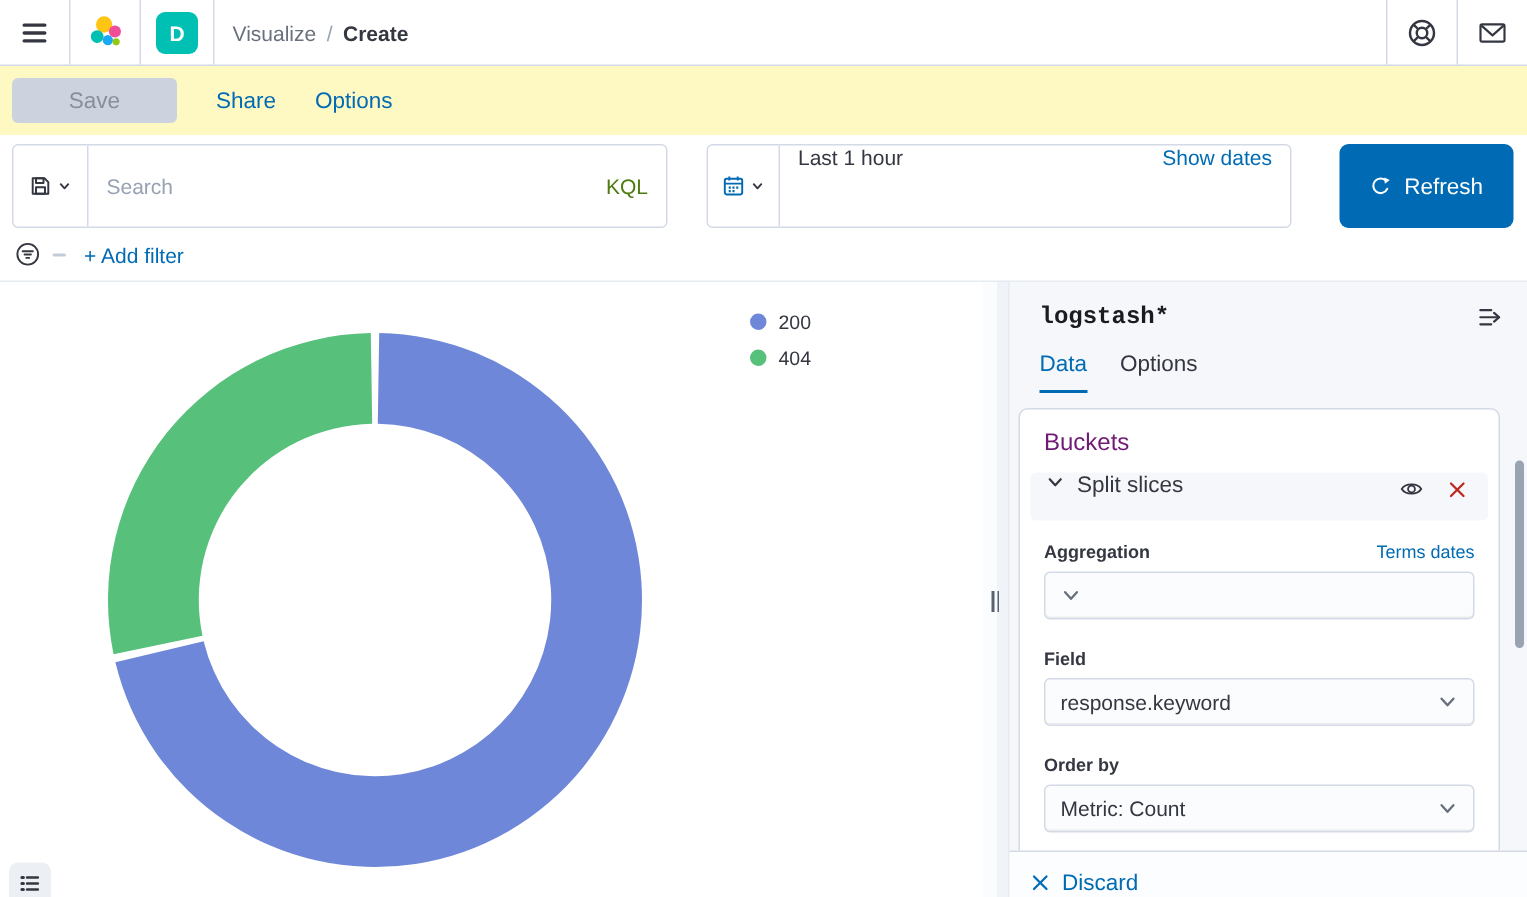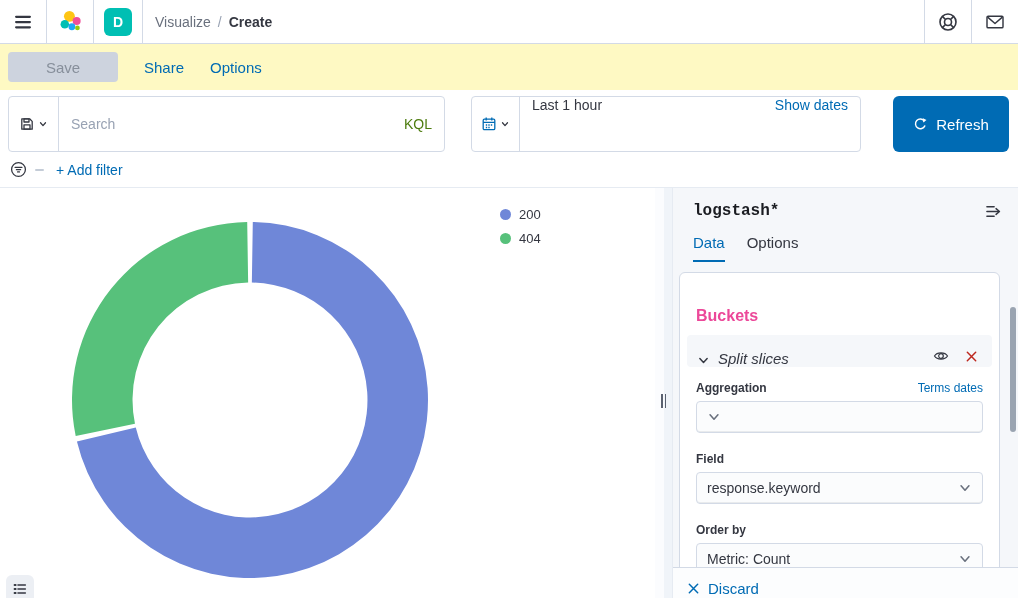--- a/index.html
+++ b/index.html
@@ -74,23 +74,23 @@
     position:relative; border-left:1px solid #E6EBF2; }
   .panel-header { padding:14px 16px 0 20px; }
   .panel-title-row { display:flex; align-items:center; justify-content:space-between; }
   .panel-title { font-size:16px; font-weight:bold; color:#1A1C21;font-family:Liberation Mono, monospace; }
   .collapse-btn { cursor:pointer; color:#343741; display:flex; }
   .tabs { display:flex; gap:22px; margin-top:14px; }
   .tab { font-size:15px; padding-bottom:9px; cursor:pointer; color:#343741; }
   .tab.active { color:#006BB4; border-bottom:2px solid #006BB4; }
   .panel-body { flex:1; padding:10px 18px 0 6px; overflow:hidden; }
   .card { background:#fff; border:1px solid #D3DAE6; border-radius:6px; height:310px; padding:14px 0 0 0; }
-  .card-heading { font-size:16px; font-weight:bold; padding:0 16px; color:#ec4899;margin-top:20px; }
+  .card-heading { font-size:16px; font-weight:normal; padding:0 16px; color:#701a75; }
   .bucket-row { margin:10px 7px 0 7px; background:#F5F7FA; border-radius:4px; height:32px;
-    display:flex; align-items:flex-end; padding:0 10px; gap:8px;font-style:italic; }
+    display:flex; align-items:flex-start; padding:0 10px; gap:8px; }
   .bucket-row-label { font-size:15px; color:#343741; flex:1; cursor:pointer; }
   .icon-btn { display:flex; align-items:center; justify-content:center; width:22px; height:22px; cursor:pointer; }
   .fields { padding:14px 16px 0 16px; }
   .field-group { margin-bottom:19px; }
   .label-row { display:flex; justify-content:space-between; align-items:baseline; margin-bottom:6px; }
   .field-label { font-size:12px; font-weight:bold; color:#343741; }
   .help-link { font-size:12px; color:#006BB4; cursor:pointer; }
   .select { height:32px; border:1px solid #D3DAE6; border-radius:4px; background:#FBFCFD;
     display:flex; align-items:center; padding:0 10px; cursor:pointer;
     box-shadow:inset 0 -1px 0 rgba(105,112,125,.12); }

